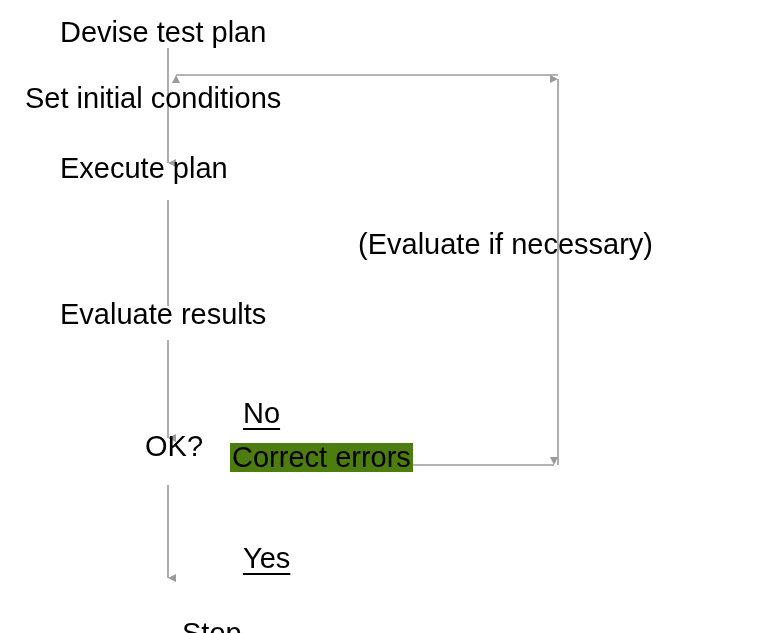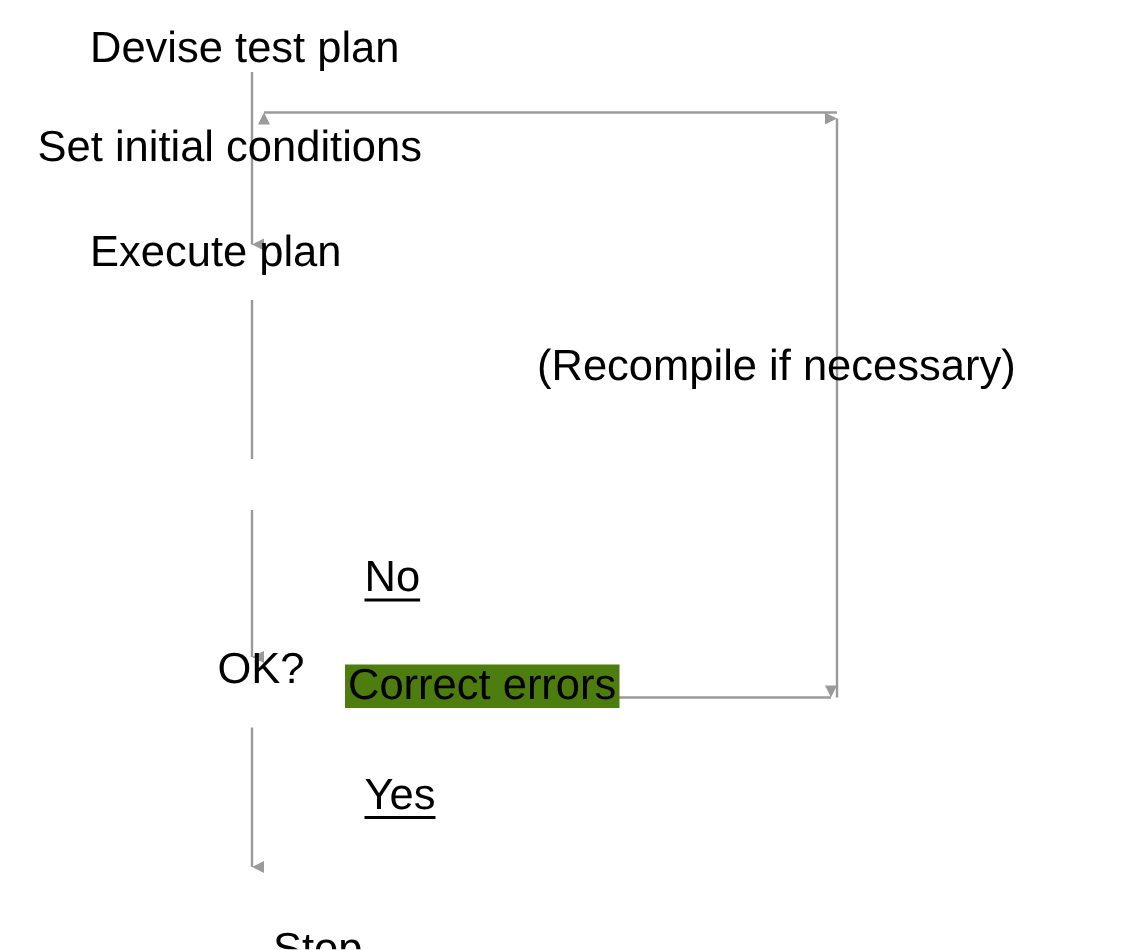--- a/index.html
+++ b/index.html
@@ -25,20 +25,21 @@
   }
   .edge-label {
     position: absolute;
     color: #000000;
     font-size: 29px;
     line-height: 1;
     white-space: nowrap;
     text-decoration: underline;
     text-underline-offset: 5px;
     font-family: "Liberation Sans", sans-serif;
+    margin-top: 28px;
   }
   .note-label {
     position: absolute;
     color: #000000;
     font-size: 29px;
     line-height: 1;
     white-space: nowrap;
     font-family: "Liberation Sans", sans-serif;
   }
   svg.arrows {
@@ -85,26 +86,27 @@
 
     <line x1="558" y1="75" x2="176" y2="75" stroke="#9a9a9a" stroke-width="1.6" marker-end="url(#arrow-left)"></line>
   </svg>
 
   <div class="node-label" style="left:60px; top:18px;">Devise test plan</div>
 
   <div class="node-label" style="left:25px; top:84px;">Set initial conditions</div>
 
   <div class="node-label" style="left:60px; top:154px;">Execute plan</div>
 
+  <div class="node-label" style="left:60px; top:300px;">Evaluate results</div>
 
   <div class="node-label" style="left:145px; top:432px;">OK?</div>
 
   <div class="node-label" style="left:230px; top:443px; background:#4d7c0f; padding:0 2px;">Correct errors</div>
 
   <div class="node-label" style="left:145px; top:619px;margin-left:37px;">Stop</div>
 
   <div class="edge-label" style="left:243px; top:371px;">No</div>
 
   <div class="edge-label" style="left:243px; top:516px;text-align:center;">Yes</div>
 
-  <div class="note-label" style="left:358px; top:230px;">(Recompile if necessary)</div>
+  <div class="note-label" style="left:358px; top:230px;">(Evaluate if necessary)</div>
 
 </div>
 
 </body></html>

